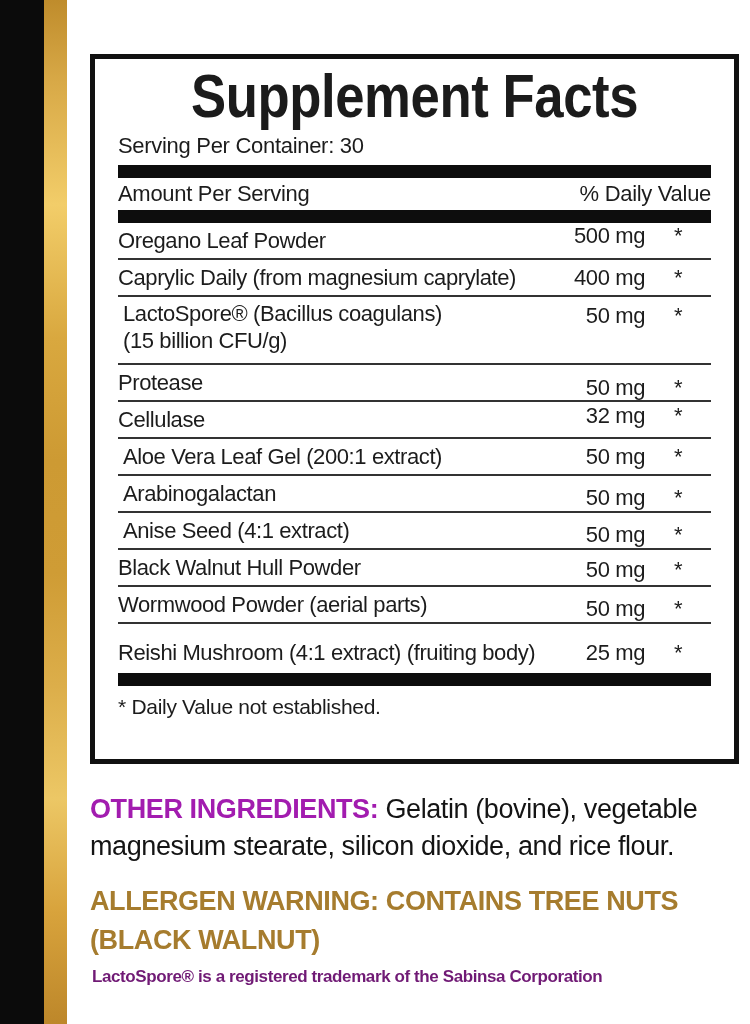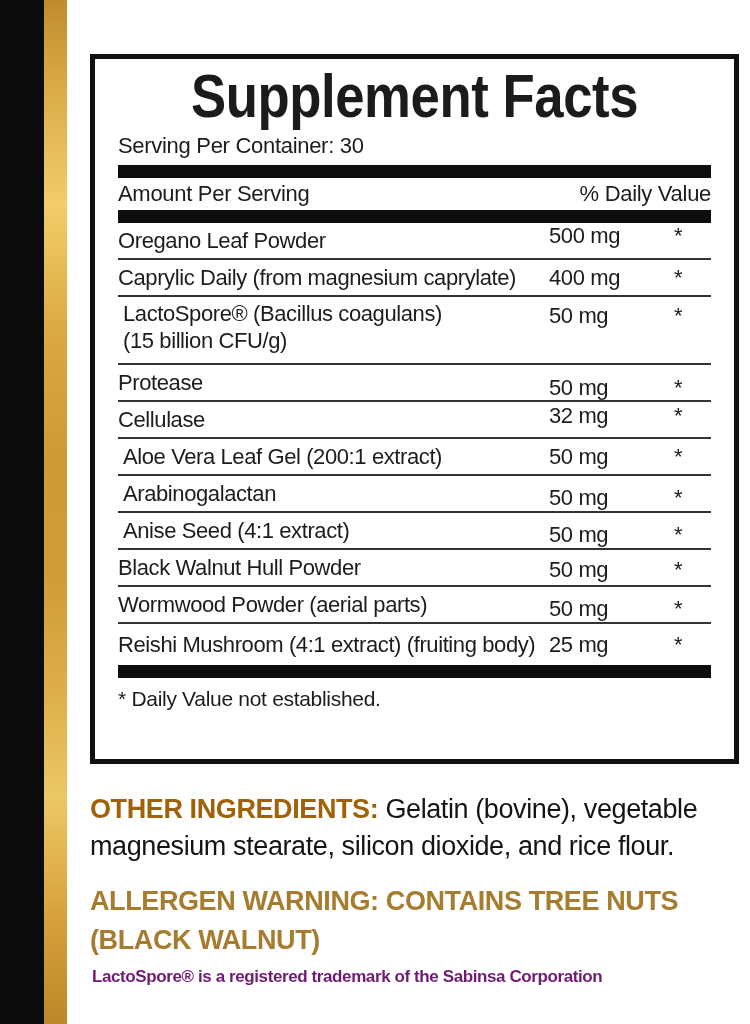--- a/index.html
+++ b/index.html
@@ -29,24 +29,24 @@
   .thick-bar { height:13px; background:#0d0d0d; }
   .bar-1 { margin-top:5px; }
   .header-row {
     display:flex; justify-content:space-between; align-items:center;
     height:32px; font-size:22px; letter-spacing:-0.3px;
   }
   .row {
     display:flex; align-items:center; min-height:35px;
     border-bottom:2px solid #333333; font-size:22px; letter-spacing:-0.4px;
   }
-  .row:last-child { border-bottom:none; min-height:41px; }
+  .row:last-child { border-bottom:none; min-height:41px;margin-top:8px; }
   .row-name { flex:1; line-height:27px; padding:3px 0; }
   .row-right { display:flex; align-items:center; }
-  .row-amount { width:96px; white-space:nowrap; }
+  .row-amount { width:96px; text-align:right; white-space:nowrap; }
   .row-dv { width:66px; text-align:center; }
   .row-tall { align-items:flex-start; min-height:66px; }
   .row-tall .row-right { padding-top:6px; }
   
   .rows .row:nth-child(1)  .row-right { transform:translateY(-5px); }
   .rows .row:nth-child(4)  .row-right { transform:translateY(5px); }
   .rows .row:nth-child(5)  .row-right { transform:translateY(-4px); }
   .rows .row:nth-child(7)  .row-right { transform:translateY(4px); }
   .rows .row:nth-child(8)  .row-right { transform:translateY(4px); }
   .rows .row:nth-child(9)  .row-right { transform:translateY(2px); }
@@ -57,21 +57,21 @@
   .rows .row:nth-child(7) .row-name,
   .rows .row:nth-child(8) .row-name { padding-left:5px; }
 
   .footnote { font-size:21px; letter-spacing:-0.3px; line-height:38px; padding-top:2px; }
 
   
   .other {
     position:absolute; left:90px; top:764px; width:662px;
     font-size:27px; line-height:37px; letter-spacing:-0.4px; color:#141414;
   }
-  .other-label { color:#a16207; font-weight:700; }
+  .other-label { color:#a21caf; font-weight:700; }
   .allergen {
     position:absolute; left:90px; top:855px; width:668px;
     font-size:27px; font-weight:700; line-height:39px; letter-spacing:-0.4px; color:#a67c2e;
   }
   .trademark {
     position:absolute; left:92px; top:950px; width:650px;
     font-size:17px; letter-spacing:-0.4px; color:#701a75;font-weight:bold;
   }
 </style>
 </head>

